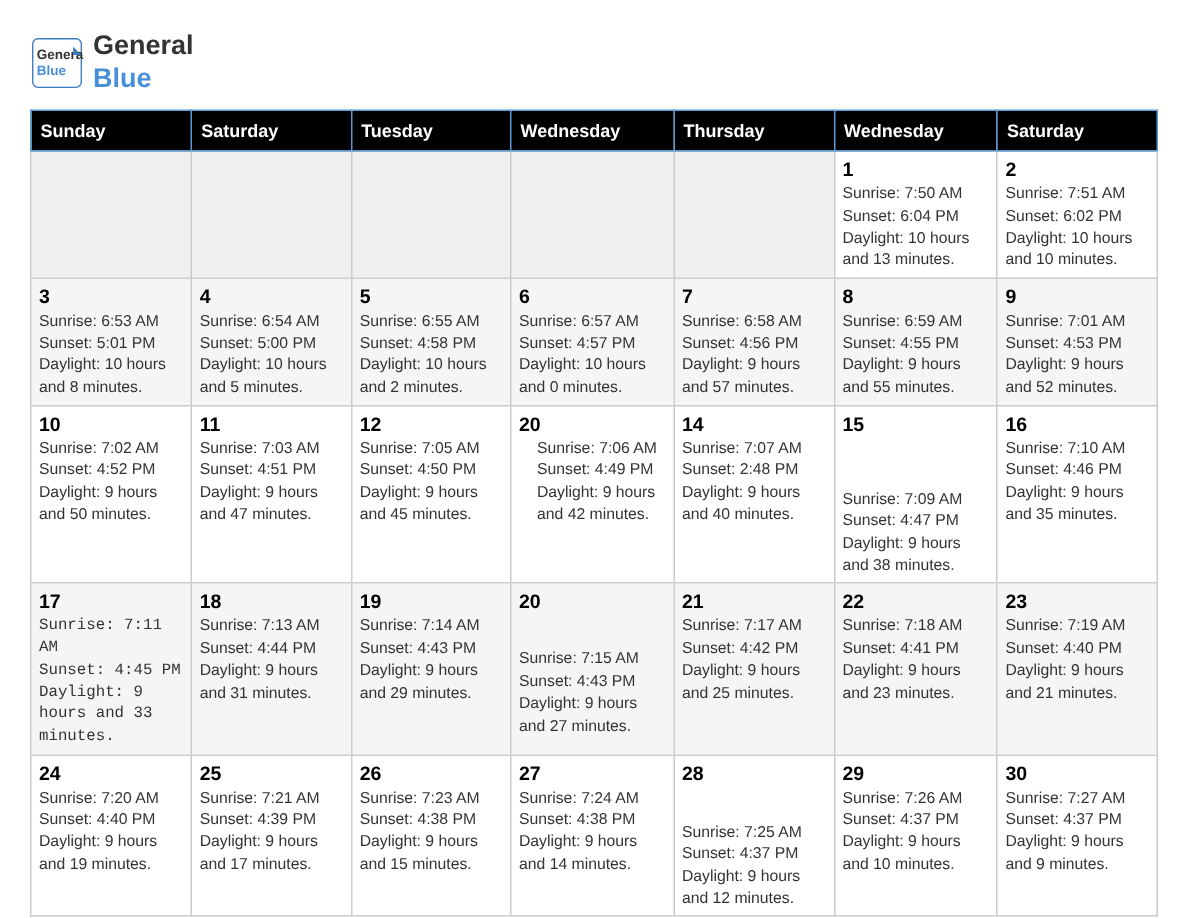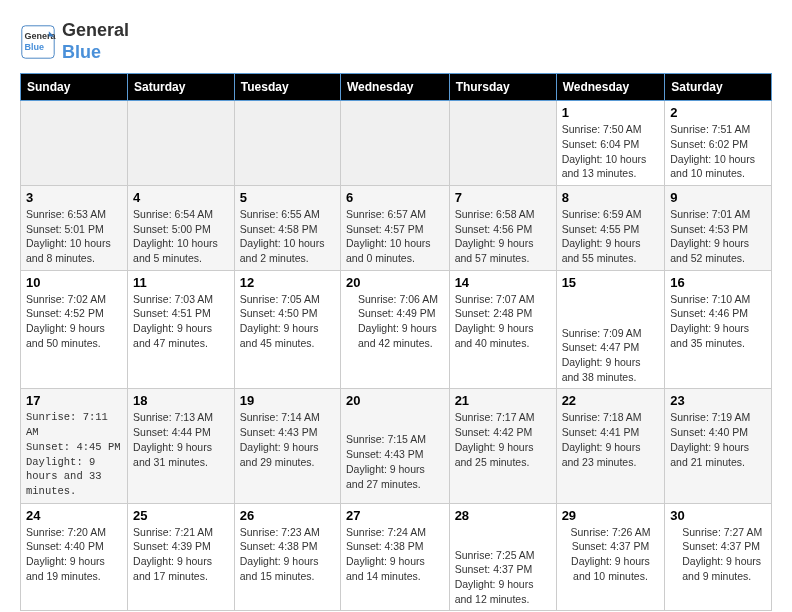--- a/index.html
+++ b/index.html
@@ -295,25 +295,25 @@
 Daylight: 9 hours and 14 minutes.</div>
         </td>
         <td>
           <span class="day-num">28</span>
           <div class="day-info" style="white-space: pre-line; margin-top: 25px;">Sunrise: 7:25 AM
 Sunset: 4:37 PM
 Daylight: 9 hours and 12 minutes.</div>
         </td>
         <td>
           <span class="day-num">29</span>
-          <div class="day-info" style="white-space: pre-line; text-align: center;">Sunrise: 7:26 AM
+          <div class="day-info" style="white-space: pre-line;">Sunrise: 7:26 AM
 Sunset: 4:37 PM
 Daylight: 9 hours and 10 minutes.</div>
         </td>
         <td>
           <span class="day-num">30</span>
-          <div class="day-info" style="white-space: pre-line; margin-left: 12px;">Sunrise: 7:27 AM
+          <div class="day-info" style="white-space: pre-line;">Sunrise: 7:27 AM
 Sunset: 4:37 PM
 Daylight: 9 hours and 9 minutes.</div>
         </td>
       </tr>
     </tbody>
 </table>
 
 </body></html>

